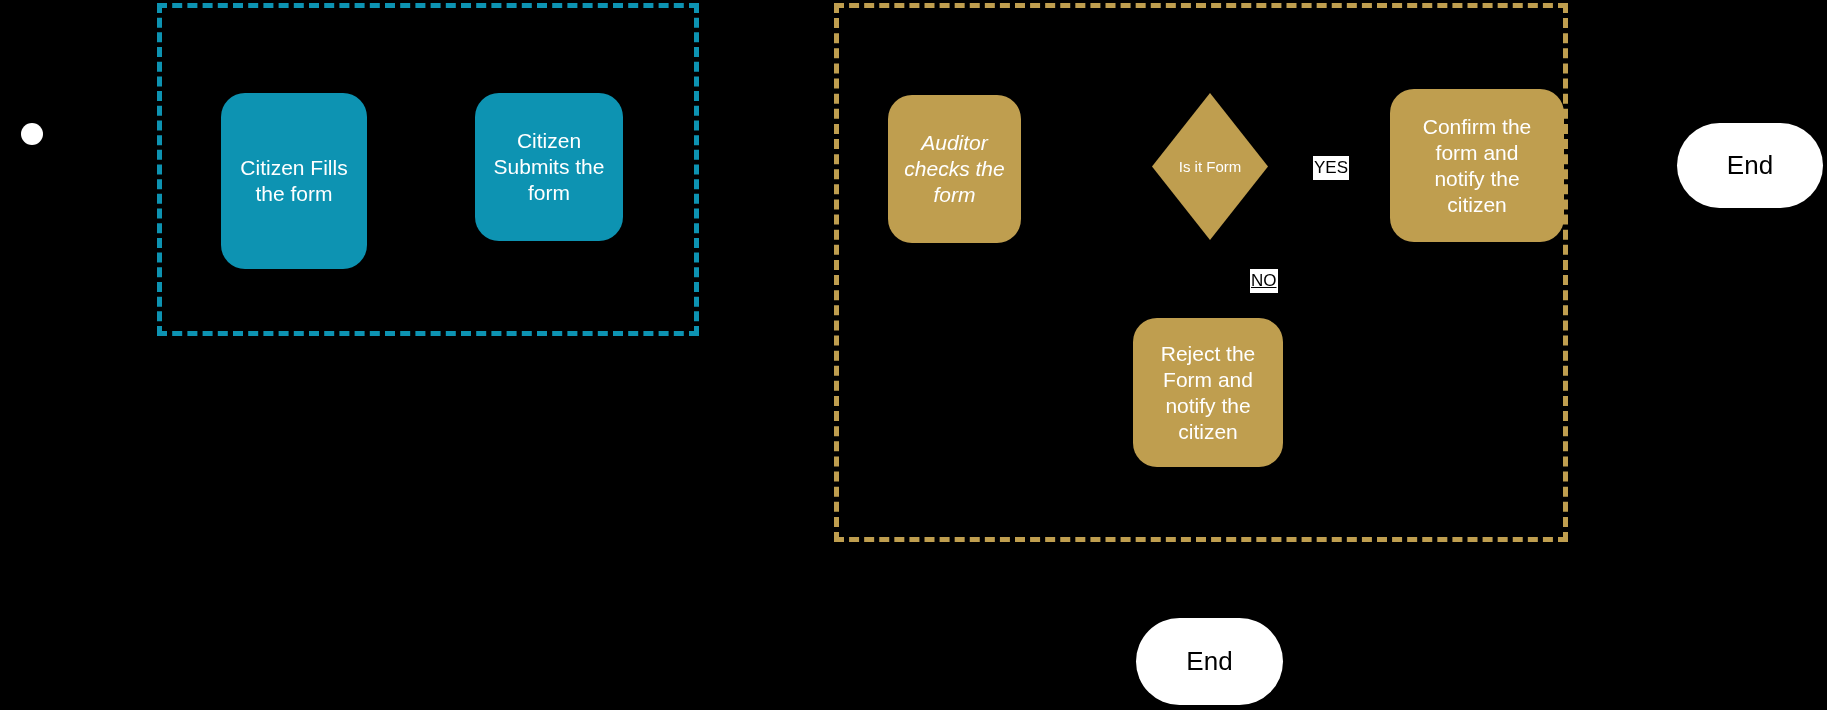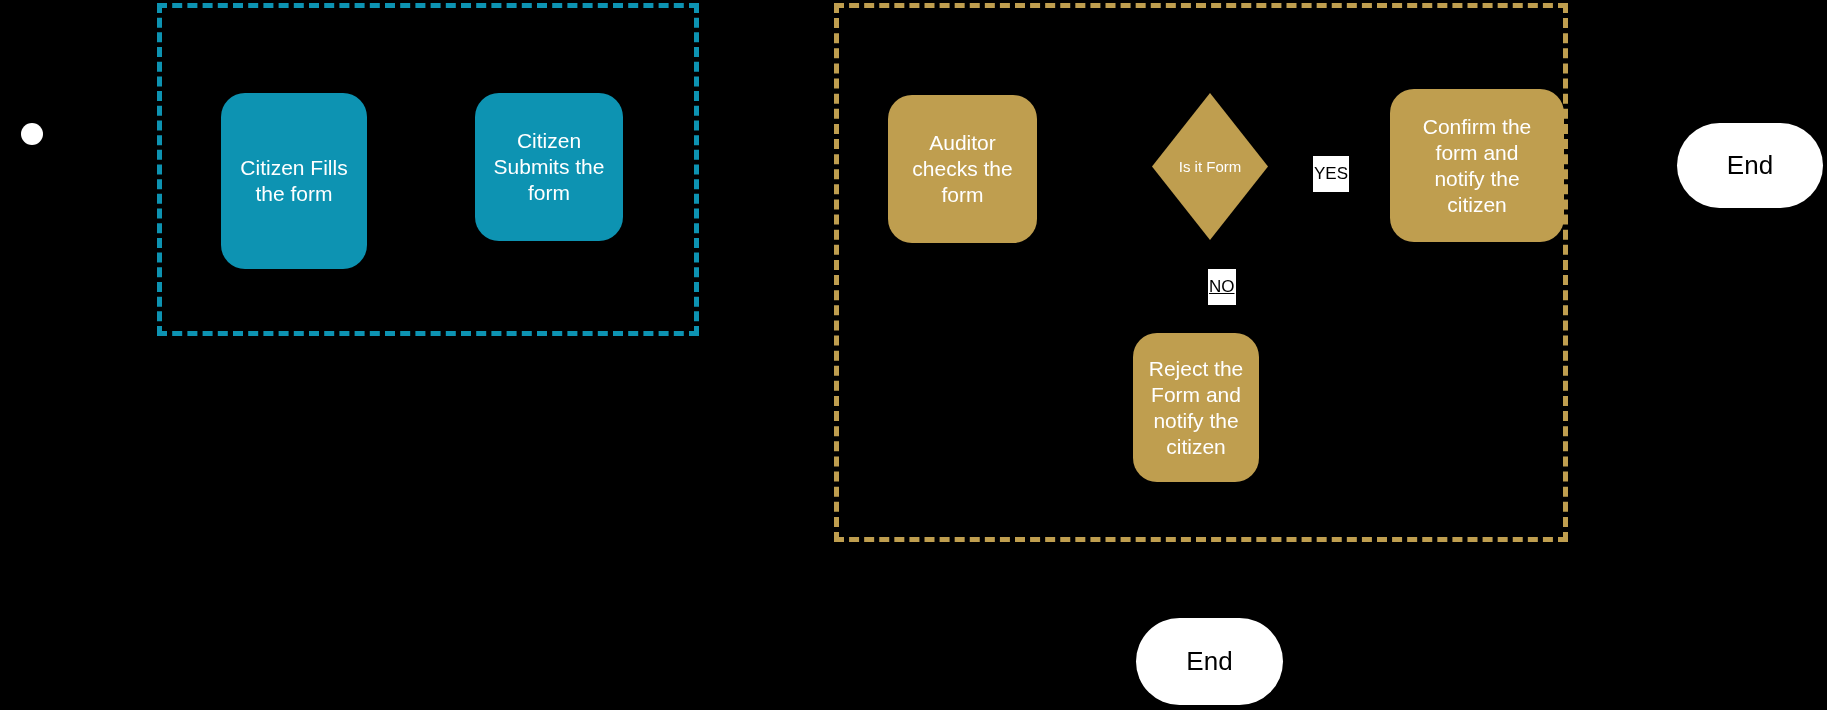--- a/index.html
+++ b/index.html
@@ -44,23 +44,23 @@
     text-align: center;
     font-size: 21px;
     line-height: 26px;
     white-space: pre-line;
     box-sizing: border-box;
   }
   .n-teal { background: var(--citizen-fill, #0d93b2); }
   .n-gold { background: var(--auditor-fill, #bf9e4f); }
   .n-fills   { left: 221px;  top: 93px;  width: 146px; height: 176px; }
   .n-submits { left: 475px;  top: 93px;  width: 148px; height: 148px; }
-  .n-auditor { left: 888px;  top: 95px;  width: 149px; height: 148px; }
+  .n-auditor { left: 888px;  top: 95px;  width: 133px; height: 148px; font-style: italic; }
   .n-confirm { left: 1390px; top: 89px;  width: 174px; height: 153px; }
-  .n-reject  { left: 1133px; top: 333px; width: 126px; height: 149px; }
+  .n-reject  { left: 1133px; top: 318px; width: 150px; height: 149px; }
   .diamond {
     position: absolute;
     left: 1152px; top: 93px;
     width: 116px; height: 147px;
     display: flex;
     align-items: center;
     justify-content: center;
   }
   .diamond-shape {
     position: absolute;
@@ -85,25 +85,25 @@
     font-size: 26px;
   }
   .end-right  { left: 1677px; top: 123px; width: 146px; height: 85px; }
   .end-bottom { left: 1136px; top: 618px; width: 147px; height: 87px; }
   .chip {
     position: absolute;
     background: var(--edge-label-bg, #fff);
     color: var(--edge-label-text, #000);
     font-size: 17px;
     line-height: 20px;
-    padding: 8px 1px;
+    padding: 2px 1px;
     white-space: nowrap;
   }
   .chip-yes { left: 1313px; top: 156px; }
-  .chip-no  { left: 1208px; top: 269px; text-decoration: underline; }
+  .chip-no  { left: 1250px; top: 269px; text-decoration: underline; }
 </style>
 </head>
 <body>
 
 <div class="canvas">
 
   <span class="start-dot"></span>
 
   <div class="group g-citizen"></div>
   <div class="group g-auditor"></div>

